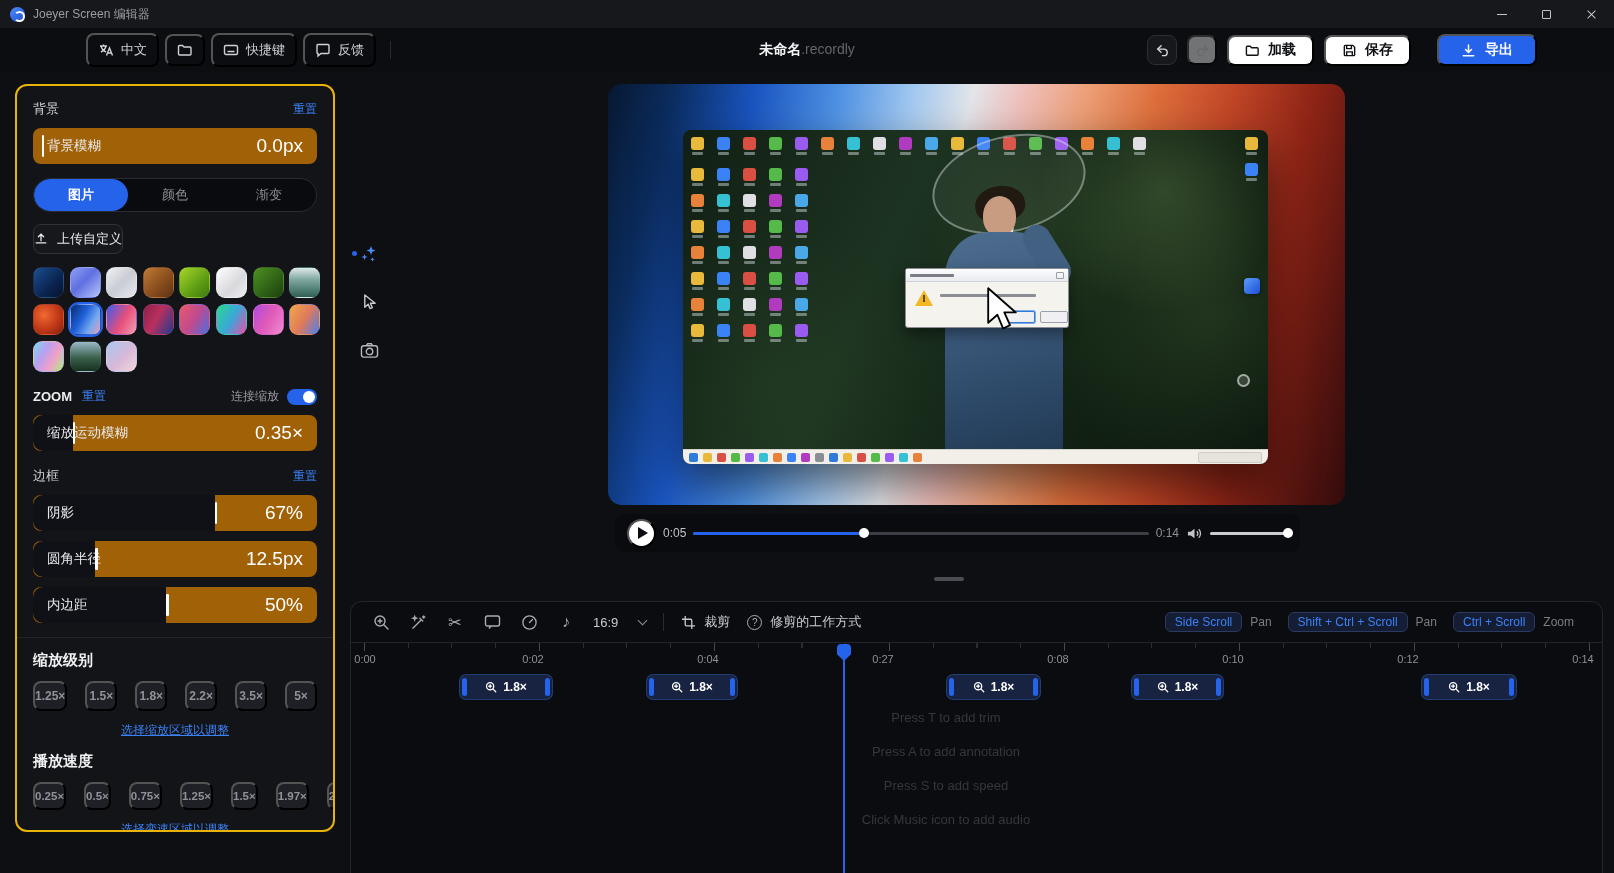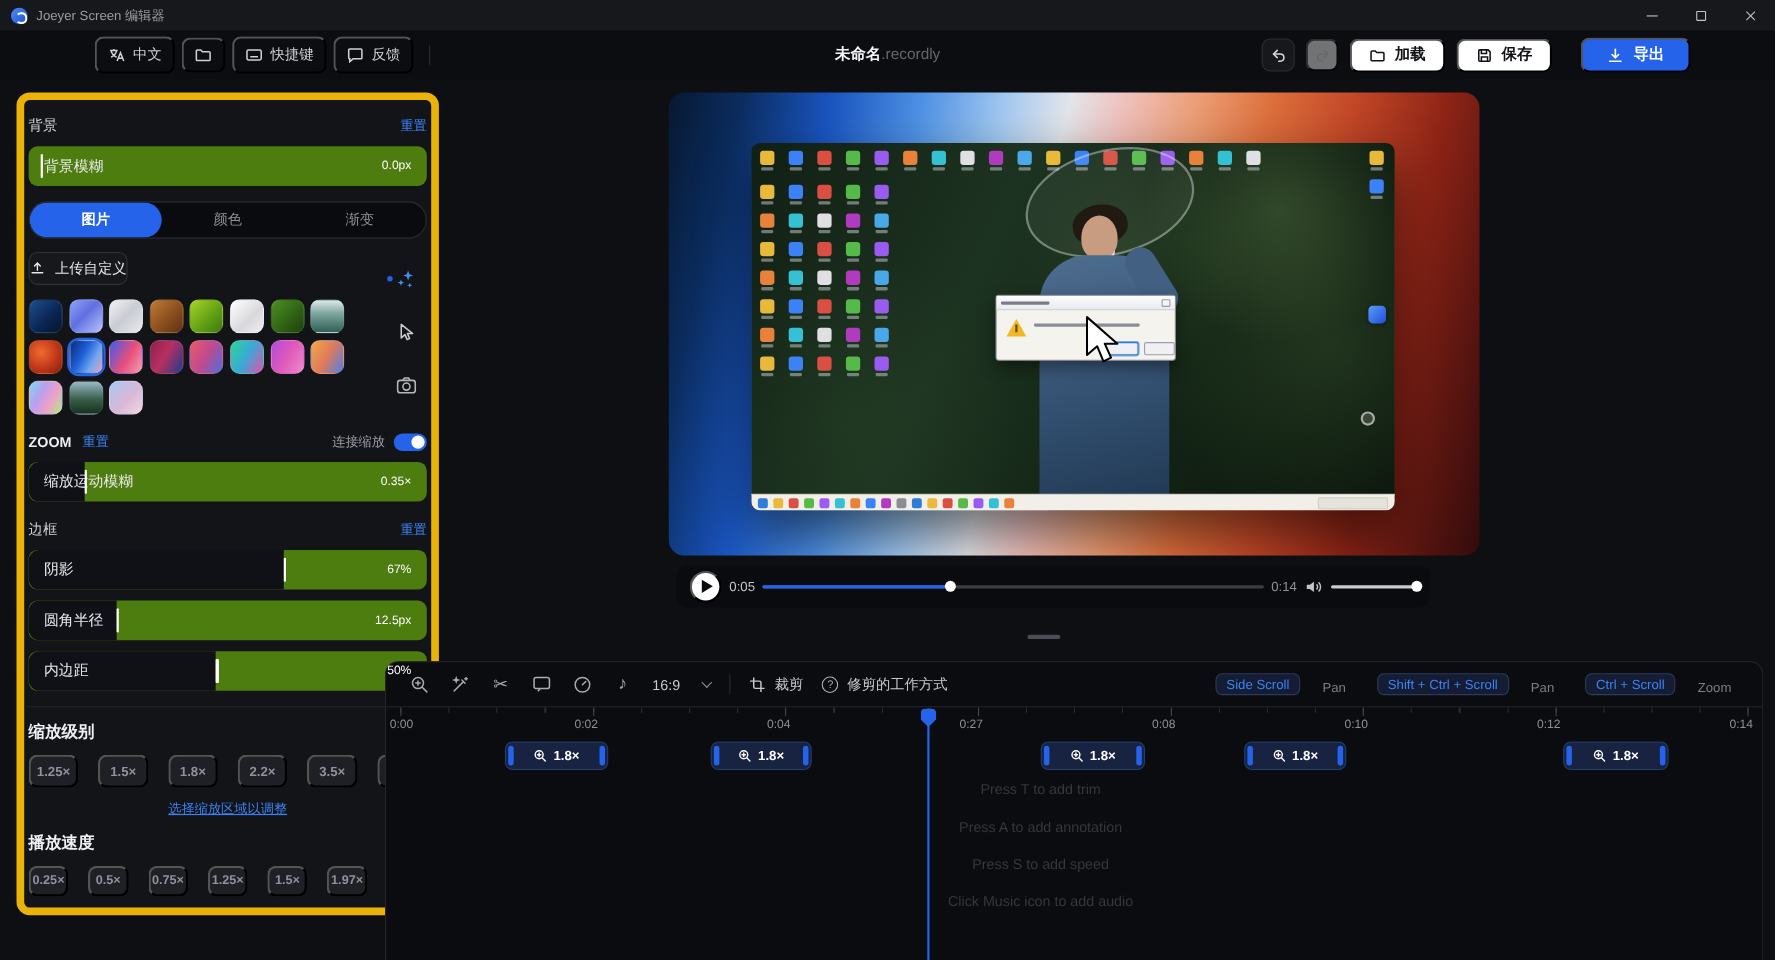--- a/index.html
+++ b/index.html
@@ -40,28 +40,28 @@
   
   .toast{position:absolute;left:1190px;top:84px;width:348px;height:100px;background:#17181c;border:1px solid #2b2d33;border-radius:12px;box-shadow:0 14px 36px rgba(0,0,0,.55);z-index:60;padding:13px 18px}
   .toast-title{font-size:15px;font-weight:700;color:#f4f5f7}
   .toast-sub{font-size:12.5px;color:#94979e;margin-top:3px}
   .cancel{position:absolute;right:14px;top:13px;padding:5px 13px;font-size:13px;color:#ef5350;background:rgba(127,29,29,.18);border:1px solid rgba(239,83,80,.45);border-radius:7px}
   .pbar{margin-top:12px;height:6px;border-radius:3px;background:#3b3d44;overflow:hidden}
   .pfill{height:100%;background:#2563eb;border-radius:3px}
   .toast-pct{font-size:12.5px;color:#c6c8cd;margin-top:9px}
 
   
-  .sidebar{position:absolute;left:15px;top:84px;width:384px;height:748px;background:#131418;border:7px solid #eab308;border-radius:12px;padding:14px 4px;overflow:hidden}
+  .sidebar{position:absolute;left:15px;top:84px;width:320px;height:748px;background:#131418;border:2px solid #eab308;border-radius:12px;padding:14px 16px;overflow:hidden}
   .sechead{display:flex;align-items:center;justify-content:space-between}
   .seclab{font-size:13px;color:#cfd1d6}
   .seclab.b{font-weight:700;color:#eceef0}
   .reset{font-size:12px;color:#3b82f6}
-  .srow{position:relative;height:36px;background:#4d7c0f;border-radius:8px;display:flex;align-items:center;justify-content:space-between;padding:0 14px;margin-top:10px}
+  .srow{position:relative;height:36px;background:#a16207;border-radius:8px;display:flex;align-items:center;justify-content:space-between;padding:0 14px;margin-top:10px}
   .srow .sl{font-size:13.5px;color:#e8e9ec;z-index:2}
-  .srow .sv{font-size:11px;color:#fff;z-index:2}
+  .srow .sv{font-size:19px;color:#fff;z-index:2}
   .mark{position:absolute;top:7px;width:2.5px;height:22px;background:#fff;border-radius:1px;z-index:3}
   .fillz{position:absolute;left:0;top:0;bottom:0;background:#101116;border-radius:10px 0 0 10px;z-index:1}
   .tabs{display:flex;height:34px;border:1px solid #2a2c32;border-radius:17px;background:#0a0b0e;margin-top:14px;overflow:hidden}
   .tab{flex:1;display:flex;align-items:center;justify-content:center;font-size:13px;color:#8e9097}
   .tab.active{background:#2563eb;color:#fff;border-radius:17px;font-weight:700}
   .upload{display:flex;align-items:center;justify-content:center;gap:9px;height:30px;border:1px solid #303238;border-radius:8px;background:#17181c;color:#e6e7ea;font-size:13px;margin-top:12px}
   .thumbs{display:grid;grid-template-columns:repeat(8,31px);gap:6px 5.6px;margin-top:13px}
   .thumb{width:31px;height:31px;border-radius:9px;border:1px solid rgba(255,255,255,.08)}
   .thumb.sel{box-shadow:0 0 0 2px #2563eb}
   .zoomhead{display:flex;align-items:center;margin-top:16px}
@@ -143,21 +143,21 @@
 
   
   .timeline{position:absolute;left:350px;top:601px;width:1253px;height:272px;background:#0b0c0f;border:1px solid #232528;border-bottom:none;border-radius:12px 12px 0 0;overflow:hidden}
   .ttool{height:40px;display:flex;align-items:center;gap:17px;padding:0 20px;color:#a8abb2}
   .tico{display:flex;align-items:center;justify-content:center;width:20px;height:20px;font-size:16px;color:#a8abb2}
   .aspect{display:flex;align-items:center;gap:21px;font-size:13px;color:#c8cace}
   .chev{width:7px;height:7px;border-right:1.5px solid #8e9096;border-bottom:1.5px solid #8e9096;transform:rotate(45deg);margin-top:-3px}
   .tsep{width:1px;height:18px;background:#2a2c31}
   .tgrp{display:flex;align-items:center;gap:8px;font-size:13px;color:#c8cace}
   .qmark{width:15px;height:15px;border:1.4px solid #a8abb2;border-radius:50%;display:flex;align-items:center;justify-content:center;font-size:10px;color:#a8abb2}
-  .keys{margin-left:auto;display:flex;align-items:flex-end;gap:20px}
+  .keys{margin-left:auto;display:flex;align-items:center;gap:8px}
   .kbadge{padding:2px 9px;font-size:12px;color:#3b82f6;background:#141d33;border:1px solid #2b3a5e;border-radius:6px;white-space:nowrap}
   .kact{font-size:12px;color:#7a7d84;margin-right:8px}
   .ruler{position:relative;height:30px;border-top:1px solid #222428;background-image:
     repeating-linear-gradient(90deg,#45484f 0 1px,transparent 1px 175px),
     repeating-linear-gradient(90deg,#2b2d32 0 1px,transparent 1px 43.75px);
     background-size:auto 8px,auto 5px;background-repeat:repeat-x;background-position:13px 0,13px 0}
   .rlab{position:absolute;top:10px;transform:translateX(-50%);font-size:11px;color:#8e9096}
   .segs{position:relative;height:32px}
   .seg{position:absolute;top:2px;height:26px;background:#182342;border:1px solid rgba(59,130,246,.28);border-radius:7px;display:flex;align-items:center;justify-content:center;gap:6px;color:#fff;font-size:12px;font-weight:700}
   .seg::before,.seg::after{content:"";position:absolute;top:3px;bottom:3px;width:5px;border-radius:3px;background:#2563eb}

